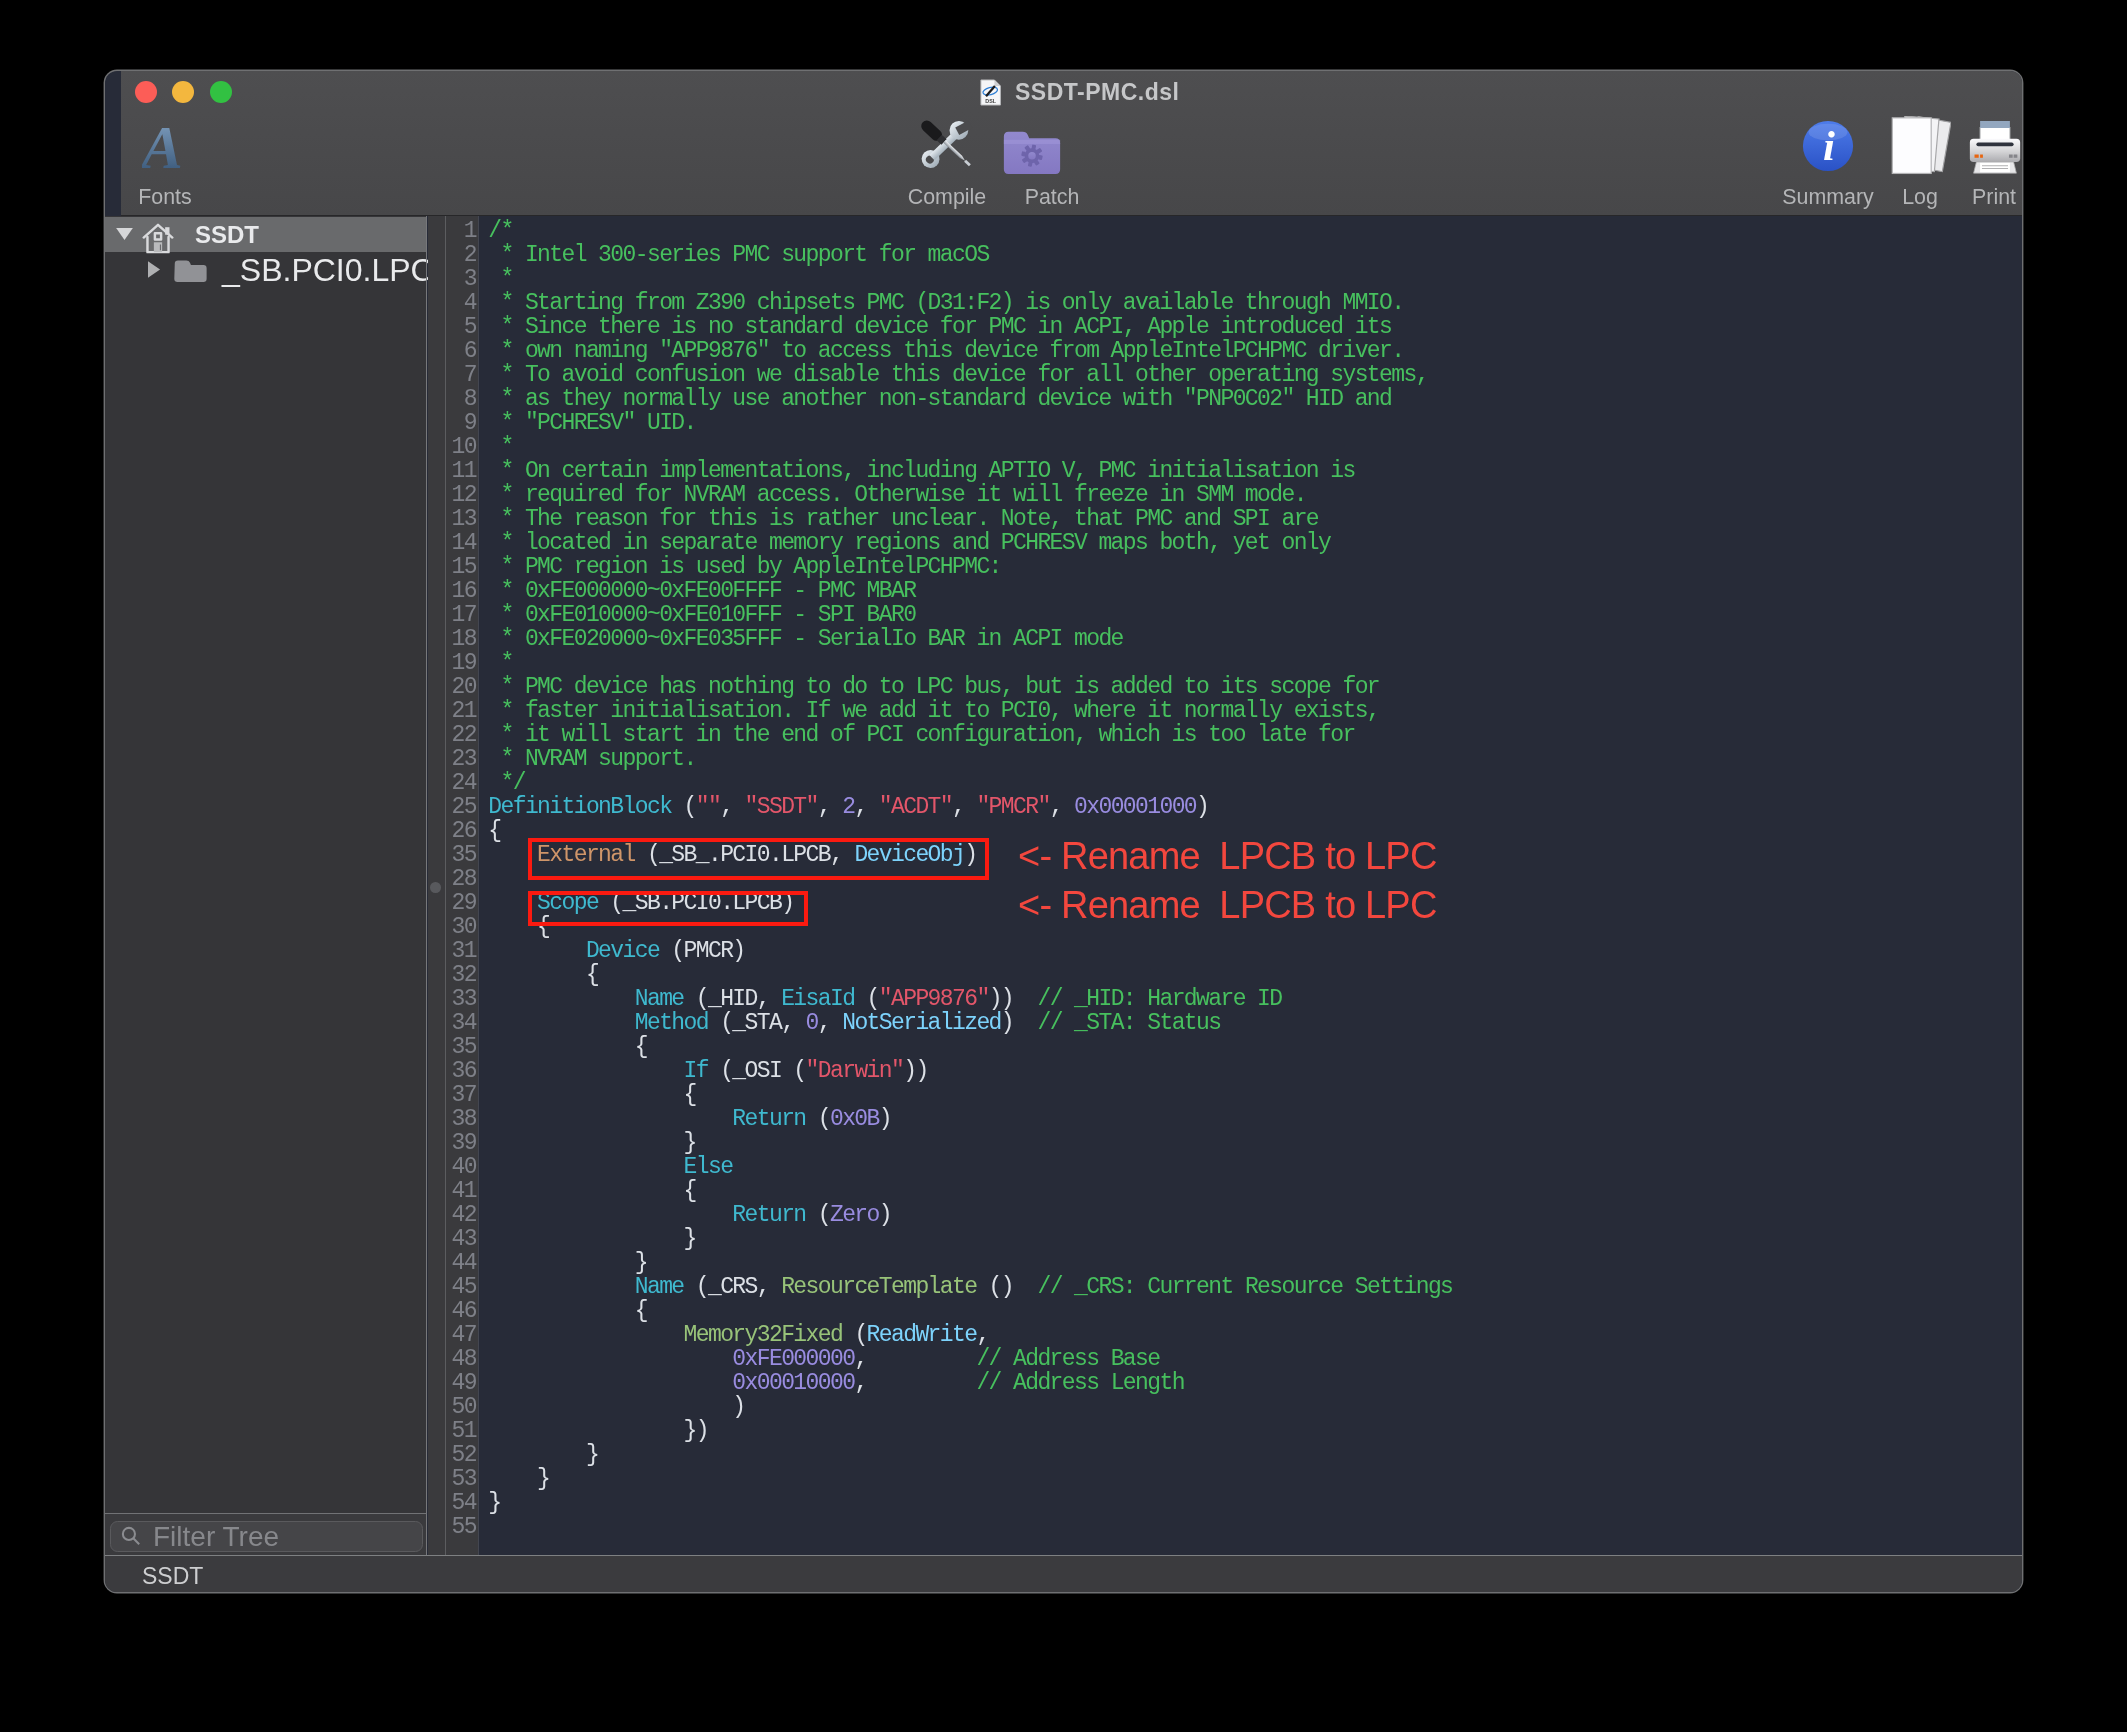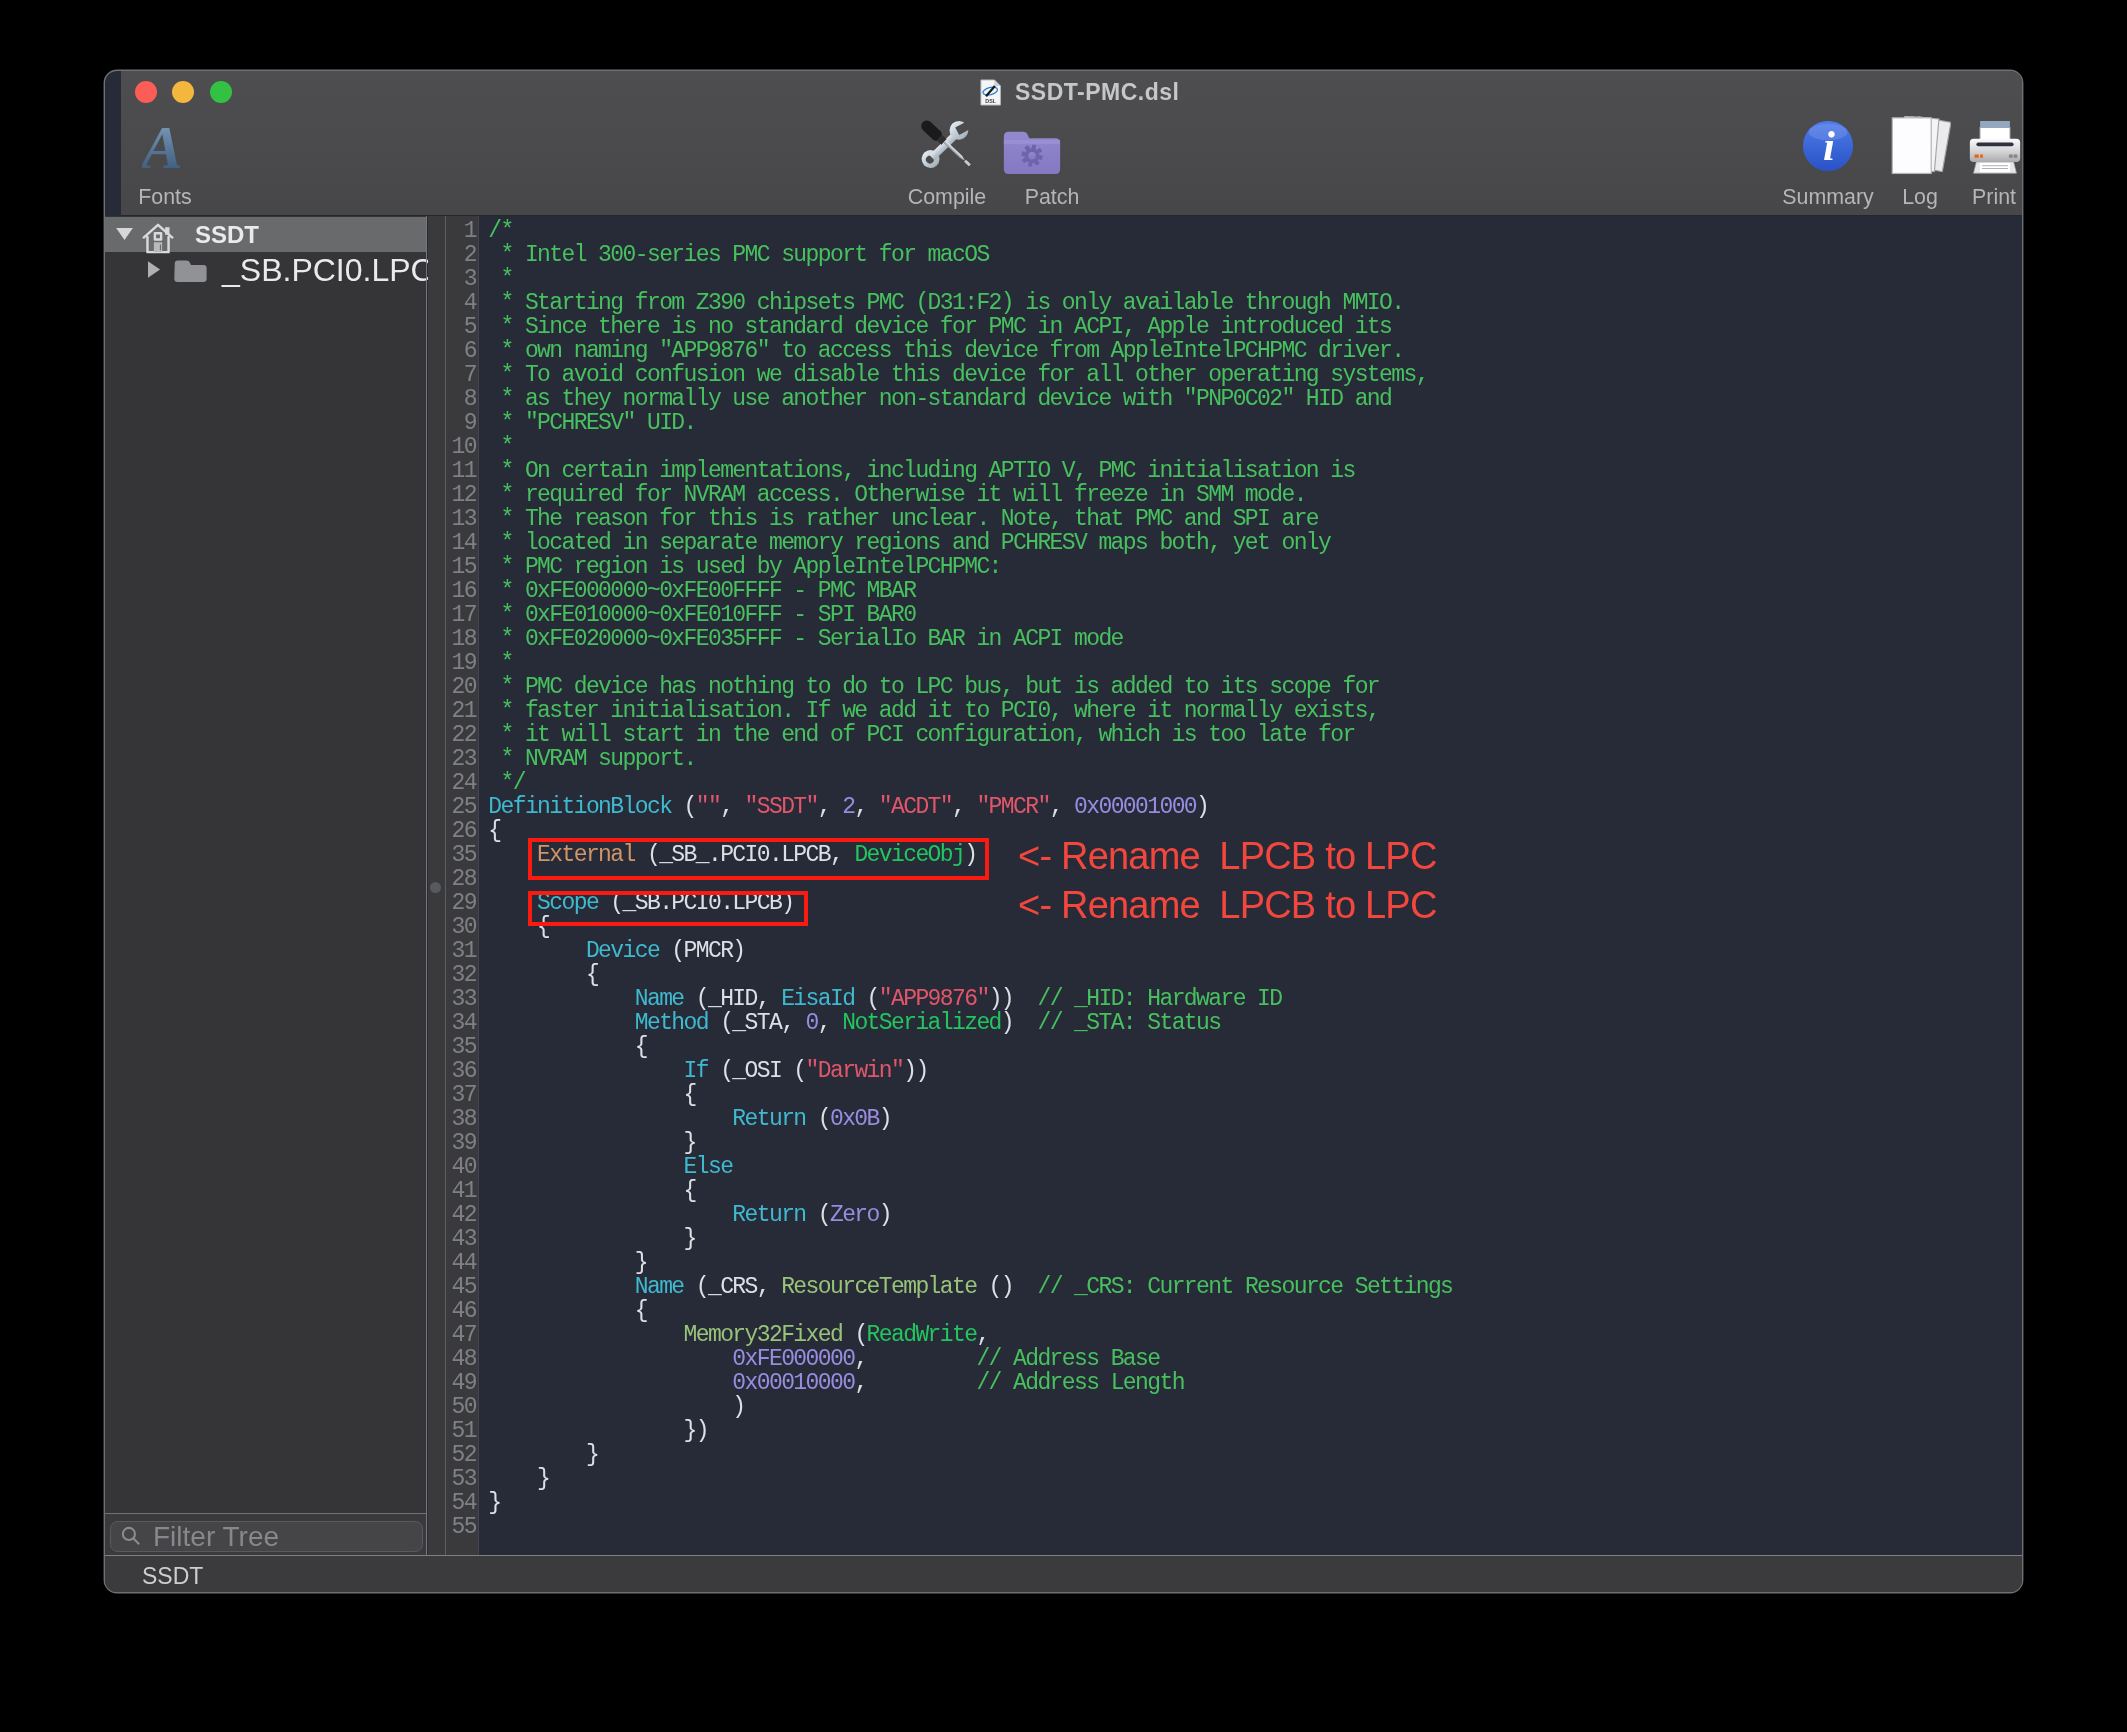--- a/index.html
+++ b/index.html
@@ -24,21 +24,21 @@
 .label { position:absolute; top:115px; font-size:21.4px; line-height:22.4px; color:#b4b5b7; transform:translateX(-50%); white-space:nowrap; }
 .title { position:absolute; left:894px; top:6.5px; font-size:23px; line-height:28px; font-weight:650; color:#c6c7c9; letter-spacing:0.5px; }
 .code { position:absolute; left:374px; top:148px; width:1542px; font-family:"Liberation Mono",monospace;
   font-size:23px; line-height:24px; letter-spacing:-1.6px; white-space:pre; color:#dce0e6; }
 .code div { height:24px; padding-left:9.3px; }
 .nums { position:absolute; left:323px; top:148px; width:48px; text-align:right;
   font-family:"Liberation Mono",monospace; font-size:23px; line-height:24px; letter-spacing:-1.6px;
   color:#7e8088; }
 .nums div { height:24px; }
 .dot { position:absolute; left:325px; top:811px; width:10.6px; height:10.6px; border-radius:50%; background:#58595d; }
-.cy { color:#3fb9cf; } .rd { color:#e3566a; } .pu { color:#998ce0; } .mg { color:#22c55e; }
+.cy { color:#3fb9cf; } .rd { color:#e3566a; } .pu { color:#998ce0; } .mg { color:#7dd3fc; }
 .gr { color:#98c379; } .cm { color:#47c05e; } .or { color:#cf9569; }
 .abox { position:absolute; border:4.7px solid #fb1a10; }
 .atext { position:absolute; font-size:38px; line-height:33px; color:#f3473e; white-space:pre; letter-spacing:-0.8px; }
 .icon { position:absolute; }
 </style></head>
 <body>
 <div class="win">
   <div class="toolbar">
     <div class="tl" style="left:14px; background:#fc5d57;"></div>
     <div class="tl" style="left:51px; background:#f3b73e;"></div>

